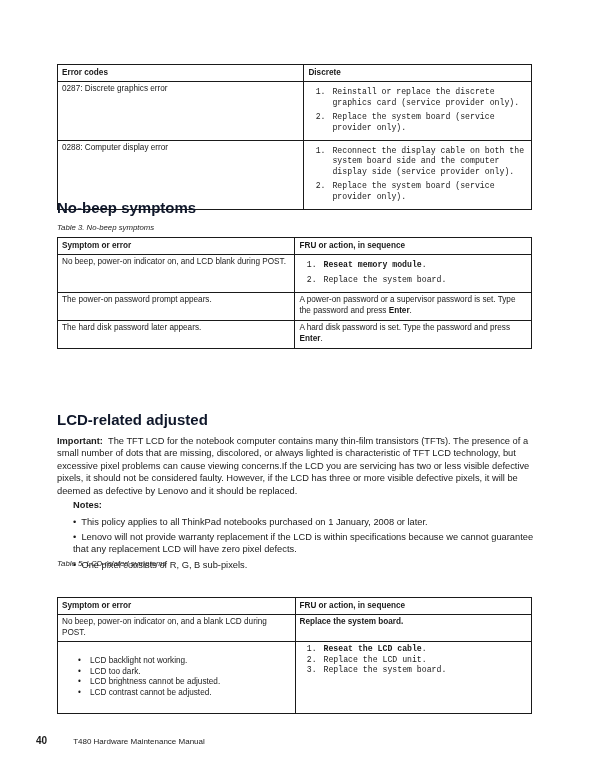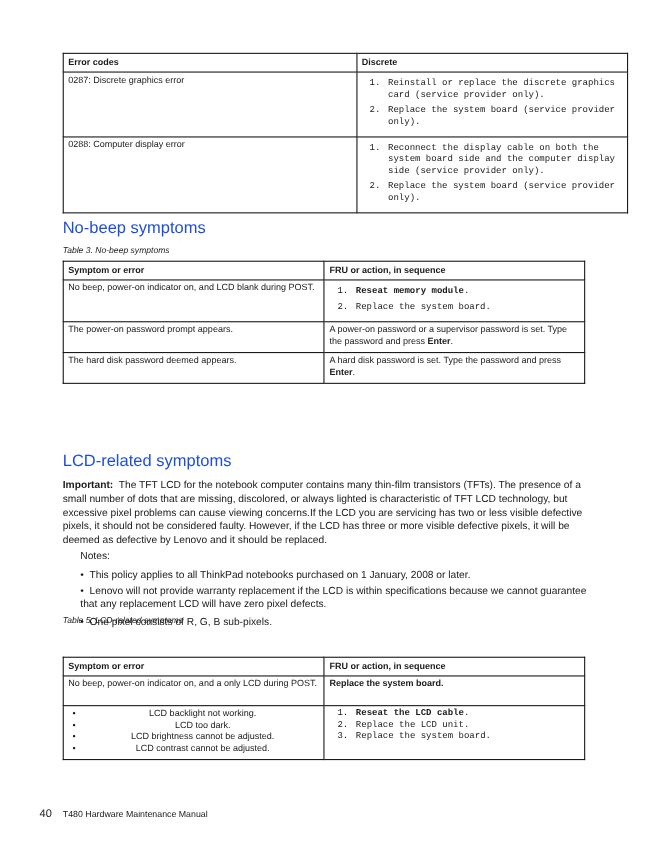--- a/index.html
+++ b/index.html
@@ -6,34 +6,34 @@
   body { width: 600px; height: 776px; position: relative; overflow: hidden;
          font-family: "Liberation Sans", sans-serif; color: #1a1a1a; }
   .abs { position: absolute; }
   table.doc { position: absolute; border-collapse: collapse; font-size: 8.2px; line-height: 10.4px; }
   table.doc td, table.doc th { border: 1.3px solid #1a1a1a; vertical-align: top; text-align: left; padding: 2px 4px 3px 4px; }
   table.doc th { font-weight: bold; padding: 3px 4px 3px 4px; }
   ol.steps { margin: 0; padding: 0 0 0 22px; font-family: Liberation Mono, monospace; }
   ol.steps li { padding-left: 2px; }
   ol.steps.spaced li { margin: 2px 0 4px 0; }
   ol.steps.spaced li:first-child { margin-top: 3px; }
-  ul.bul { margin: 0; padding: 0 0 0 16px; list-style: none; text-align: center; }
+  ul.bul { margin: 12px; padding: 0 0 0 16px; list-style: none; }
   ul.bul li { position: relative; }
   ul.bul li::before { content: "•"; position: absolute; left: -12px; }
-  h2.sec { position: absolute; margin: 0; font-size: 15px; font-weight: normal; left: 57px; color: #1d4ed8; }
+  h2.sec { position: absolute; margin: 0; font-size: 15px; font-weight: bold; left: 57px; color: #0f172a; }
   .caption { position: absolute; left: 57px; font-size: 7.8px; font-style: italic; color: #222; }
   .para { position: absolute; left: 57px; width: 478px; font-size: 9.3px; line-height: 12.4px; }
   .note-item { position: absolute; left: 73px; width: 470px; font-size: 9.3px; line-height: 12.4px; }
   .footer { position: absolute; left: 36px; top: 735px; font-size: 8px; }
-  .footer .pg { font-weight: normal; font-size: 10px; margin-right: 10px; }
+  .footer .pg { font-weight: bold; font-size: 10px; margin-right: 26px; }
 </style>
 </head>
 <body>
 
-<table class="doc" style="left:57px; top:48px; width:514px;">
+<table class="doc" style="left:57px; top:64px; width:475px;">
   <colgroup>
       <col style="width:247px">
       <col style="width:228px">
     </colgroup>
   <tbody>
       <tr>
     <th>Error codes</th>
     <th>Discrete</th>
   </tr>
   <tr style="height:45px;">
@@ -77,52 +77,52 @@
         <li><b>Reseat memory module</b>.</li>
         <li>Replace the system board.</li>
       </ol>
     </td>
   </tr>
   <tr style="height:28px;">
     <td>The power-on password prompt appears.</td>
     <td><span>A power-on password or a supervisor password is set. Type the password and press </span><b>Enter</b>.</td>
   </tr>
   <tr style="height:28px;">
-    <td>The hard disk password deemed appears.</td>
+    <td>The hard disk password later appears.</td>
     <td><span>A hard disk password is set. Type the password and press </span><b>Enter</b>.</td>
   </tr>
 </tbody>
   </table>
 
-<h2 class="sec" style="top:411px;">LCD-related symptoms</h2>
+<h2 class="sec" style="top:411px;">LCD-related adjusted</h2>
 
 <div class="para" style="top:435px;">
   <b>Important:</b>&nbsp; <span>The TFT LCD for the notebook computer contains many thin-film transistors (TFTs). The presence of a small number of dots that are missing, discolored, or always lighted is characteristic of TFT LCD technology, but excessive pixel problems can cause viewing concerns.If the LCD you are servicing has two or less visible defective pixels, it should not be considered faulty. However, if the LCD has three or more visible defective pixels, it will be deemed as defective by Lenovo and it should be replaced.</span>
 </div>
 
-<div class="abs" style="left:73px; top:500px; font-size:9.3px; font-weight:normal;">Notes:</div>
+<div class="abs" style="left:73px; top:500px; font-size:9.3px; font-weight:bold;">Notes:</div>
 
 <div class="note-item" style="top:516px;">•&nbsp; <span>This policy applies to all ThinkPad notebooks purchased on 1 January, 2008 or later.</span></div>
 <div class="note-item" style="top:531px;">•&nbsp; <span>Lenovo will not provide warranty replacement if the LCD is within specifications because we cannot guarantee that any replacement LCD will have zero pixel defects.</span></div>
 <div class="note-item" style="top:559px;">•&nbsp; <span>One pixel consists of R, G, B sub-pixels.</span></div>
 
 <div class="caption" style="top:559px;">Table 5.  LCD-related symptoms</div>
 
 <table class="doc" style="left:57px; top:597px; width:475px;">
   <colgroup>
       <col style="width:238px">
       <col style="width:237px">
     </colgroup>
   <tbody>
       <tr>
     <th>Symptom or error</th>
     <th>FRU or action, in sequence</th>
   </tr>
   <tr style="height:27px;">
-    <td>No beep, power-on indicator on, and a only LCD during POST.</td>
+    <td>No beep, power-on indicator on, and a blank LCD during POST.</td>
     <td><b>Replace the system board.</b></td>
   </tr>
   <tr style="height:49px;">
     <td>
       <ul class="bul">
         <li>LCD backlight not working.</li>
         <li>LCD too dark.</li>
         <li>LCD brightness cannot be adjusted.</li>
         <li>LCD contrast cannot be adjusted.</li>
       </ul>

